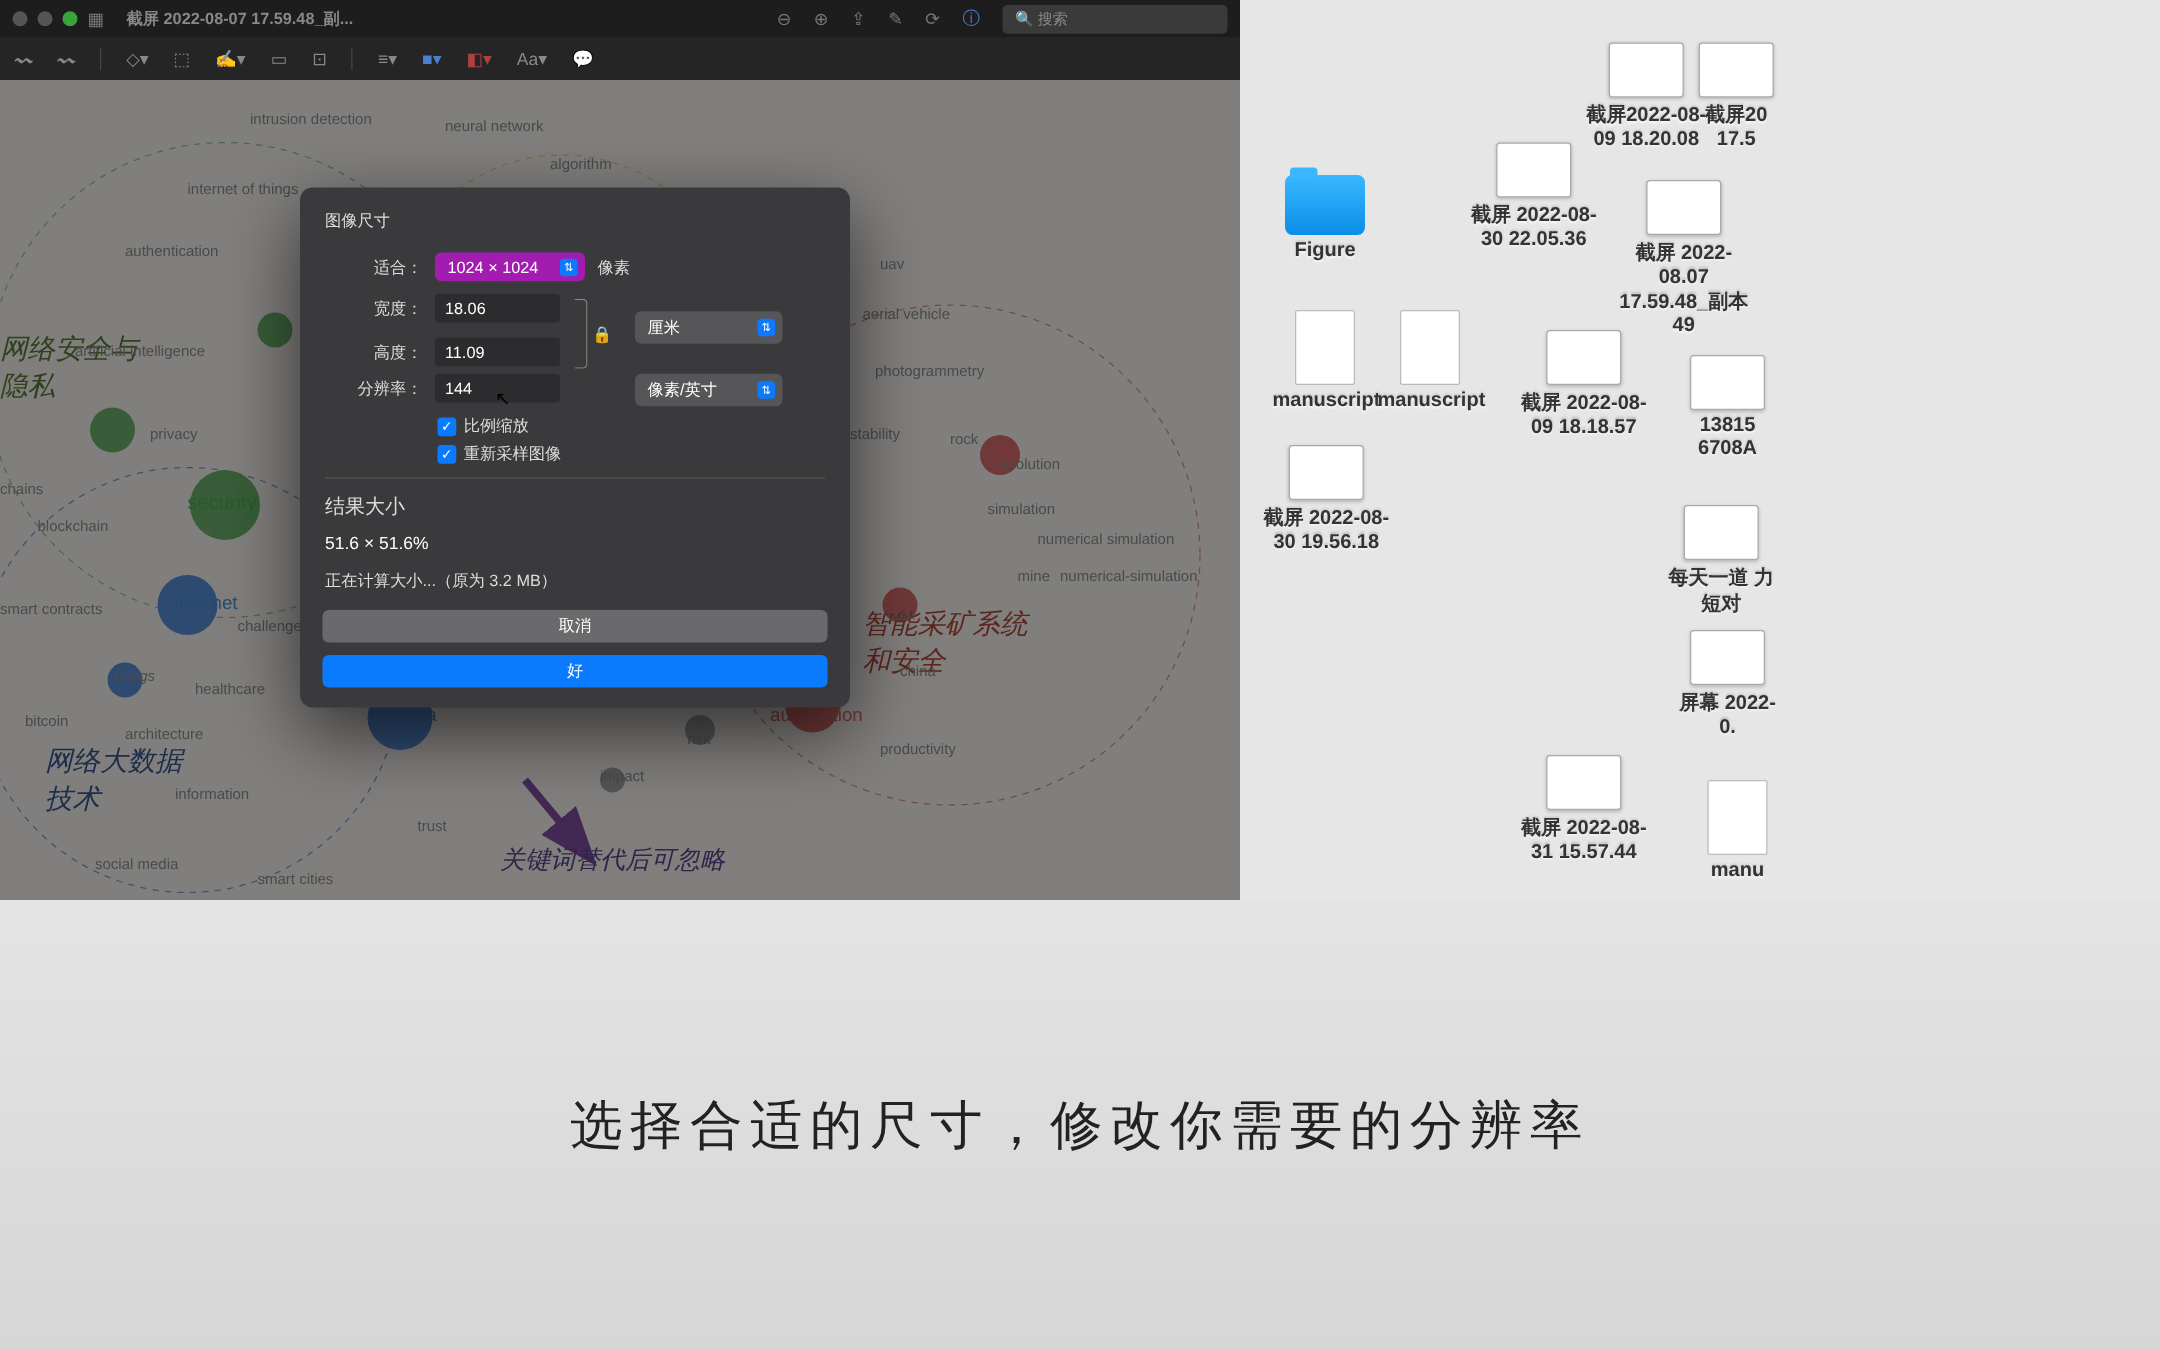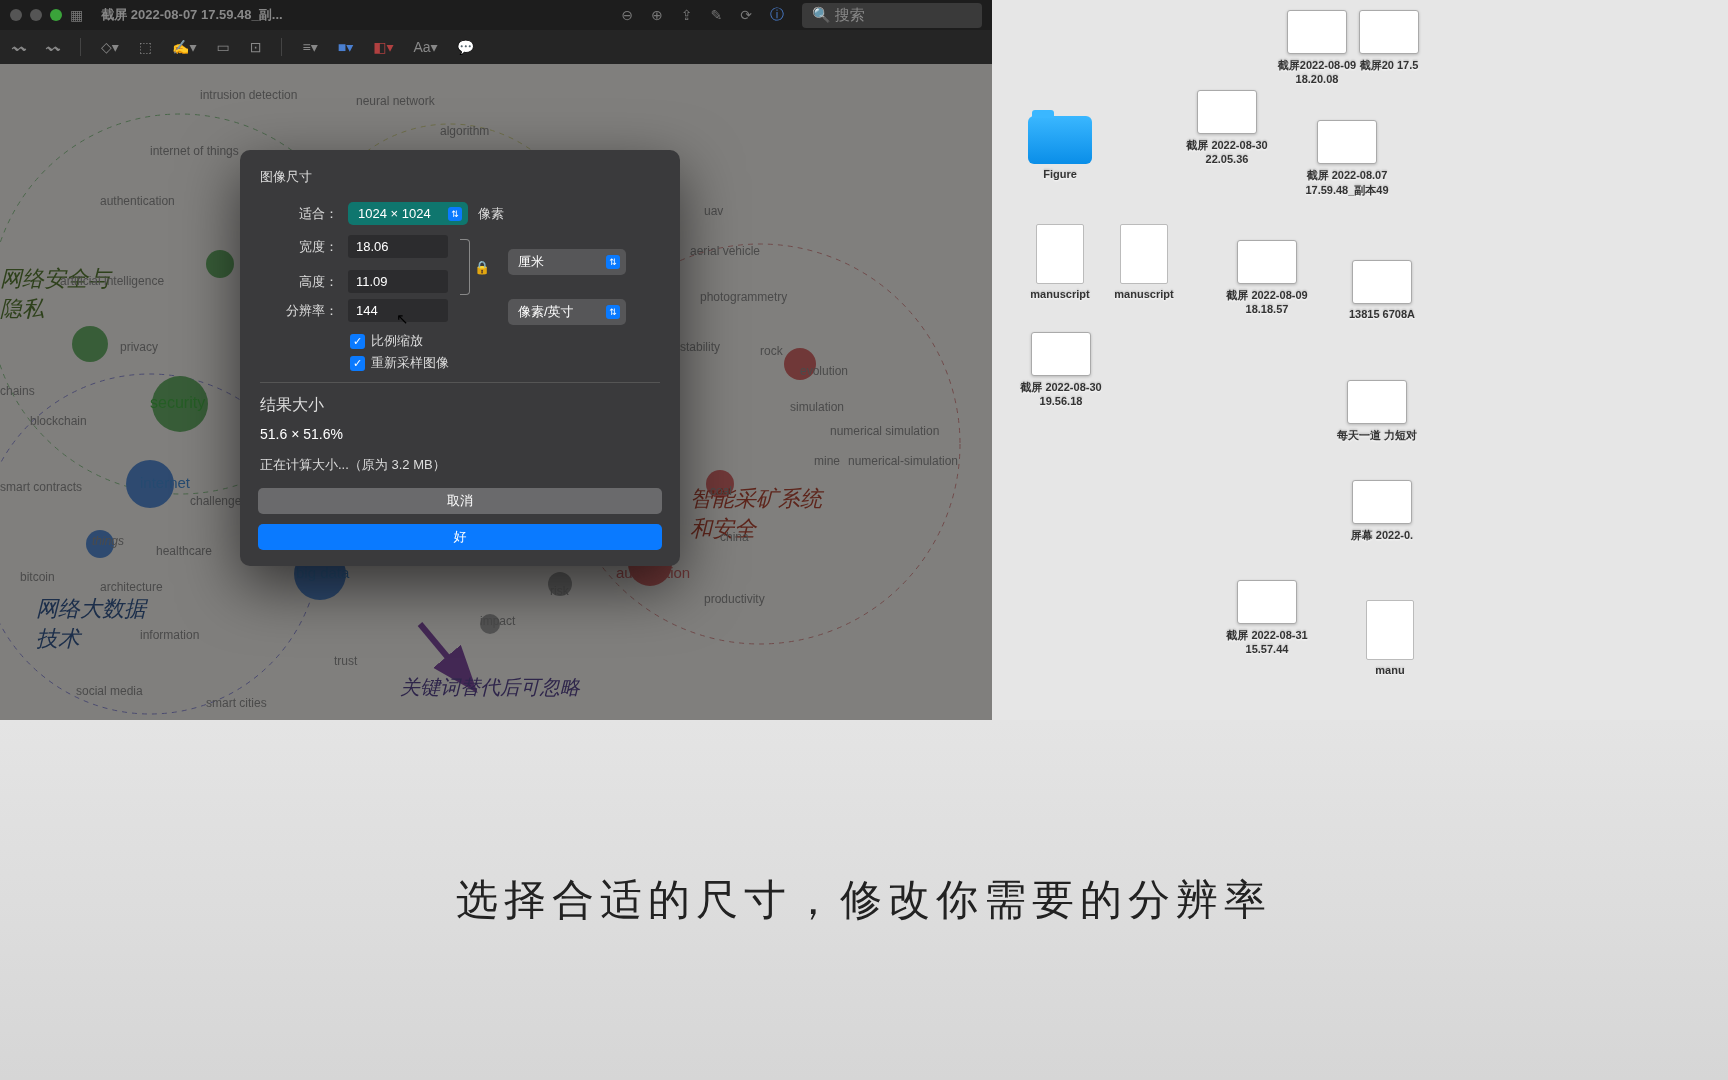--- a/index.html
+++ b/index.html
@@ -7,37 +7,37 @@
 
 
 .preview-app { position:absolute; left:0; top:0; width:992px; height:720px; background:#2d2d2d; }
 .titlebar { height:30px; background:#1d1d1d; display:flex; align-items:center; padding:0 10px; gap:8px; }
 .traffic { display:flex; gap:8px; }
 .dot { width:12px; height:12px; border-radius:50%; background:#555; }
 .dot.g { background:#3aa33a; }
 .title-text { color:#888; font-size:13px; font-weight:600; margin-left:10px; }
 .tb-icons { display:flex; gap:18px; margin-left:auto; align-items:center; }
 .tb-icon { color:#777; font-size:14px; }
-.tb-search { background:#3a3a3a; border-radius:4px; padding:3px 10px; color:#888; font-size:15px; width:180px; }
+.tb-search { background:#3a3a3a; border-radius:4px; padding:3px 10px; color:#888; font-size:12px; width:180px; }
 .toolbar2 { height:34px; background:#252525; display:flex; align-items:center; padding:0 12px; gap:20px; }
 .t2-icon { color:#888; font-size:14px; }
 .t2-sep { width:1px; height:18px; background:#444; }
 
 .canvas-bg { position:absolute; left:0; top:64px; right:0; bottom:0; background:#eae8e4; overflow:hidden; }
 .dim-overlay { position:absolute; inset:0; background:rgba(0,0,0,0.45); z-index:5; }
 .cluster-label { position:absolute; font-size:22px; font-family:"Songti SC","SimSun",serif; }
 .node-text { position:absolute; font-size:12px; color:#888; white-space:nowrap; }
 
 
 .dialog { position:absolute; left:240px; top:150px; width:440px; background:#3a3a3c; border-radius:10px; box-shadow:0 20px 60px rgba(0,0,0,0.6); z-index:20; color:#ddd; font-size:13px; overflow:hidden; }
 .dlg-body { padding:18px 20px 14px; }
 .dlg-title { font-size:13px; margin-bottom:16px; }
 .row { display:flex; align-items:center; margin-bottom:10px; position:relative; }
 .row-label { width:78px; text-align:right; margin-right:10px; color:#ddd; }
-.sel { background:#0f766e; border:none; color:#fff; padding:4px 24px 4px 10px; border-radius:5px; font-size:13px; position:relative; }
+.sel { background:#a21caf; border:none; color:#fff; padding:4px 24px 4px 10px; border-radius:5px; font-size:13px; position:relative; }
 .sel-arrow { position:absolute; right:6px; top:50%; transform:translateY(-50%); width:14px; height:14px; background:#0a7aff; border-radius:3px; display:flex; align-items:center; justify-content:center; color:#fff; font-size:9px; }
 .input { background:#2c2c2e; border:none; color:#fff; padding:4px 8px; width:100px; border-radius:3px; font-size:13px; }
 .unit-text { margin-left:10px; color:#ddd; }
 .dim-group { display:flex; flex-direction:column; gap:6px; position:relative; }
 .lock-bracket { position:absolute; left:200px; top:4px; height:56px; display:flex; align-items:center; }
 .lock-line { width:10px; height:56px; border-top:1px solid #888; border-right:1px solid #888; border-bottom:1px solid #888; border-top-right-radius:4px; border-bottom-right-radius:4px; }
 .lock-icon { margin-left:4px; color:#aaa; font-size:13px; }
 .unit-sel-wrap { position:absolute; left:248px; top:14px; }
 .unit-sel { background:#565658; padding:4px 28px 4px 10px; border-radius:5px; font-size:13px; width:118px; position:relative; color:#fff; }
 .res-sel-wrap { position:absolute; left:248px; top:0; }
@@ -49,21 +49,21 @@
 .result-calc { font-size:13px; color:#ddd; }
 .dlg-btns { display:flex; justify-content:flex-end; gap:10px; padding:0 18px 16px;flex-direction:column; }
 .btn { padding:4px 18px; border-radius:5px; font-size:13px; border:none; }
 .btn-cancel { background:#6a6a6c; color:#fff; }
 .btn-ok { background:#0a7aff; color:#fff; }
 
 .cursor { position:absolute; left:396px; top:310px; z-index:30; font-size:15px; color:#000; }
 
 
 .desktop { position:absolute; left:992px; top:0; right:0; height:720px; background:#e6e6e6; }
-.d-icon { position:absolute; width:84px; text-align:center; font-size:11px; color:#333; font-weight:600; text-shadow:0 1px 2px rgba(255,255,255,0.9),0 -1px 2px rgba(0,0,0,0.2); }
+.d-icon { position:absolute; width:84px; text-align:center; font-size:16px; color:#333; font-weight:600; text-shadow:0 1px 2px rgba(255,255,255,0.9),0 -1px 2px rgba(0,0,0,0.2);margin-top:24px; }
 .d-icon .thumb { width:60px; height:44px; margin:0 auto 4px; background:#fff; border:1px solid #aaa; border-radius:3px; box-shadow:0 1px 3px rgba(0,0,0,0.2); }
 .d-icon .folder { width:64px; height:48px; margin:0 auto 4px; background:linear-gradient(#3ab7ff,#0a8ee8); border-radius:6px; position:relative; }
 .d-icon .folder::before { content:''; position:absolute; top:-6px; left:4px; width:22px; height:8px; background:#3ab7ff; border-radius:3px 3px 0 0; }
 .d-icon .doc { width:48px; height:60px; margin:0 auto 4px; background:#fff; border:1px solid #bbb; border-radius:2px; }
 .heatmap { background:linear-gradient(90deg,#2040ff,#20c0ff,#40ff40,#ffff20,#ff2020); }
 .netthumb { background:radial-gradient(circle at 30% 40%,#8c8,#fff 60%),radial-gradient(circle at 70% 60%,#c88,#fff 60%); }
 
 
 .banner { position:absolute; left:0; right:0; top:720px; height:360px; background:linear-gradient(#e4e4e4,#d6d6d6); display:flex; align-items:center; justify-content:center; }
 .banner-text { font-family:"Songti SC","SimSun",serif; font-size:42px; color:#222; letter-spacing:6px; }

